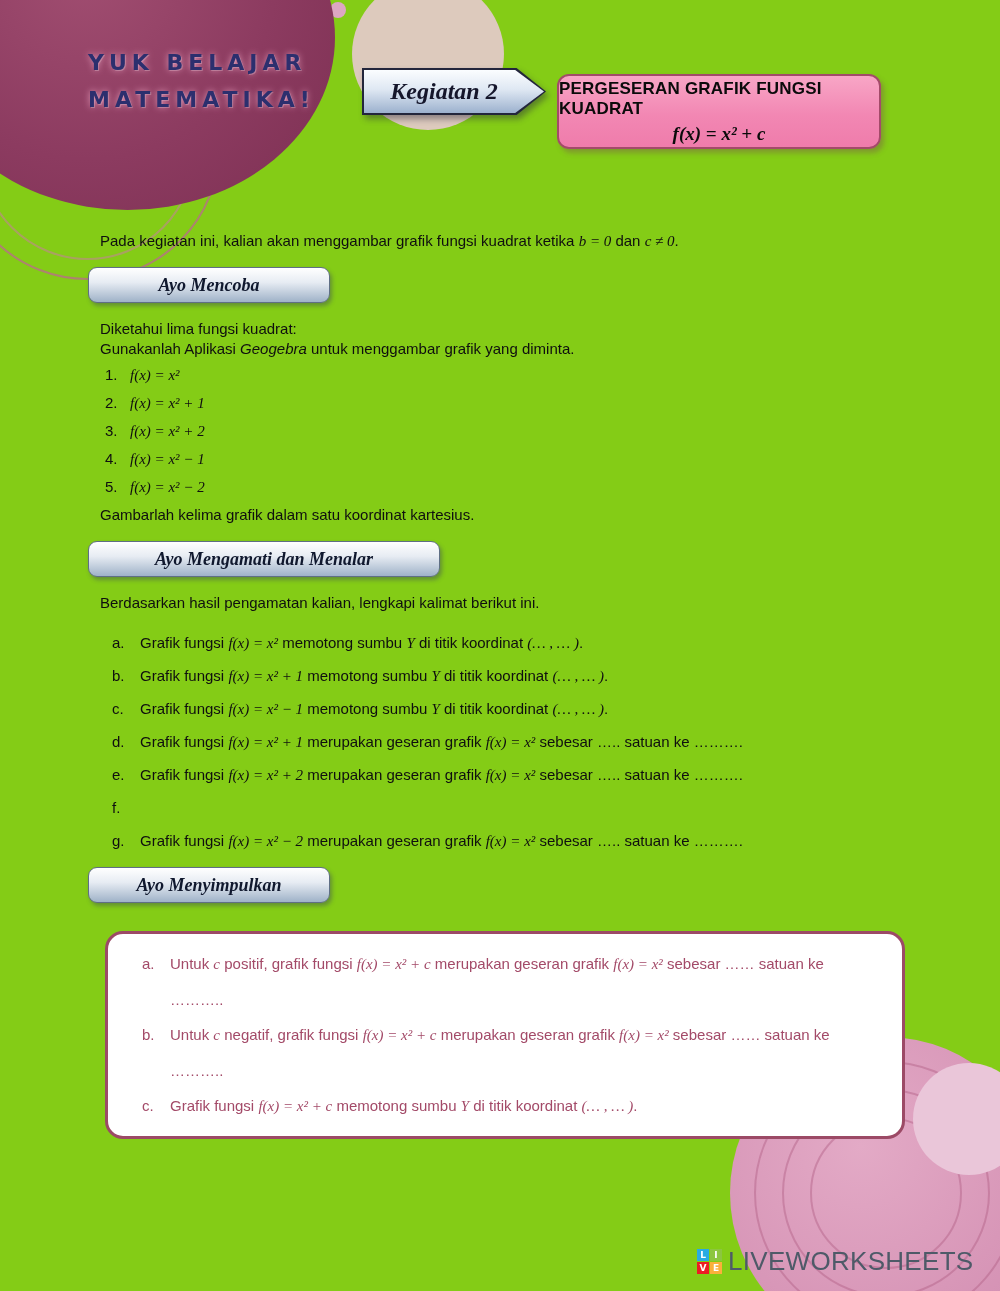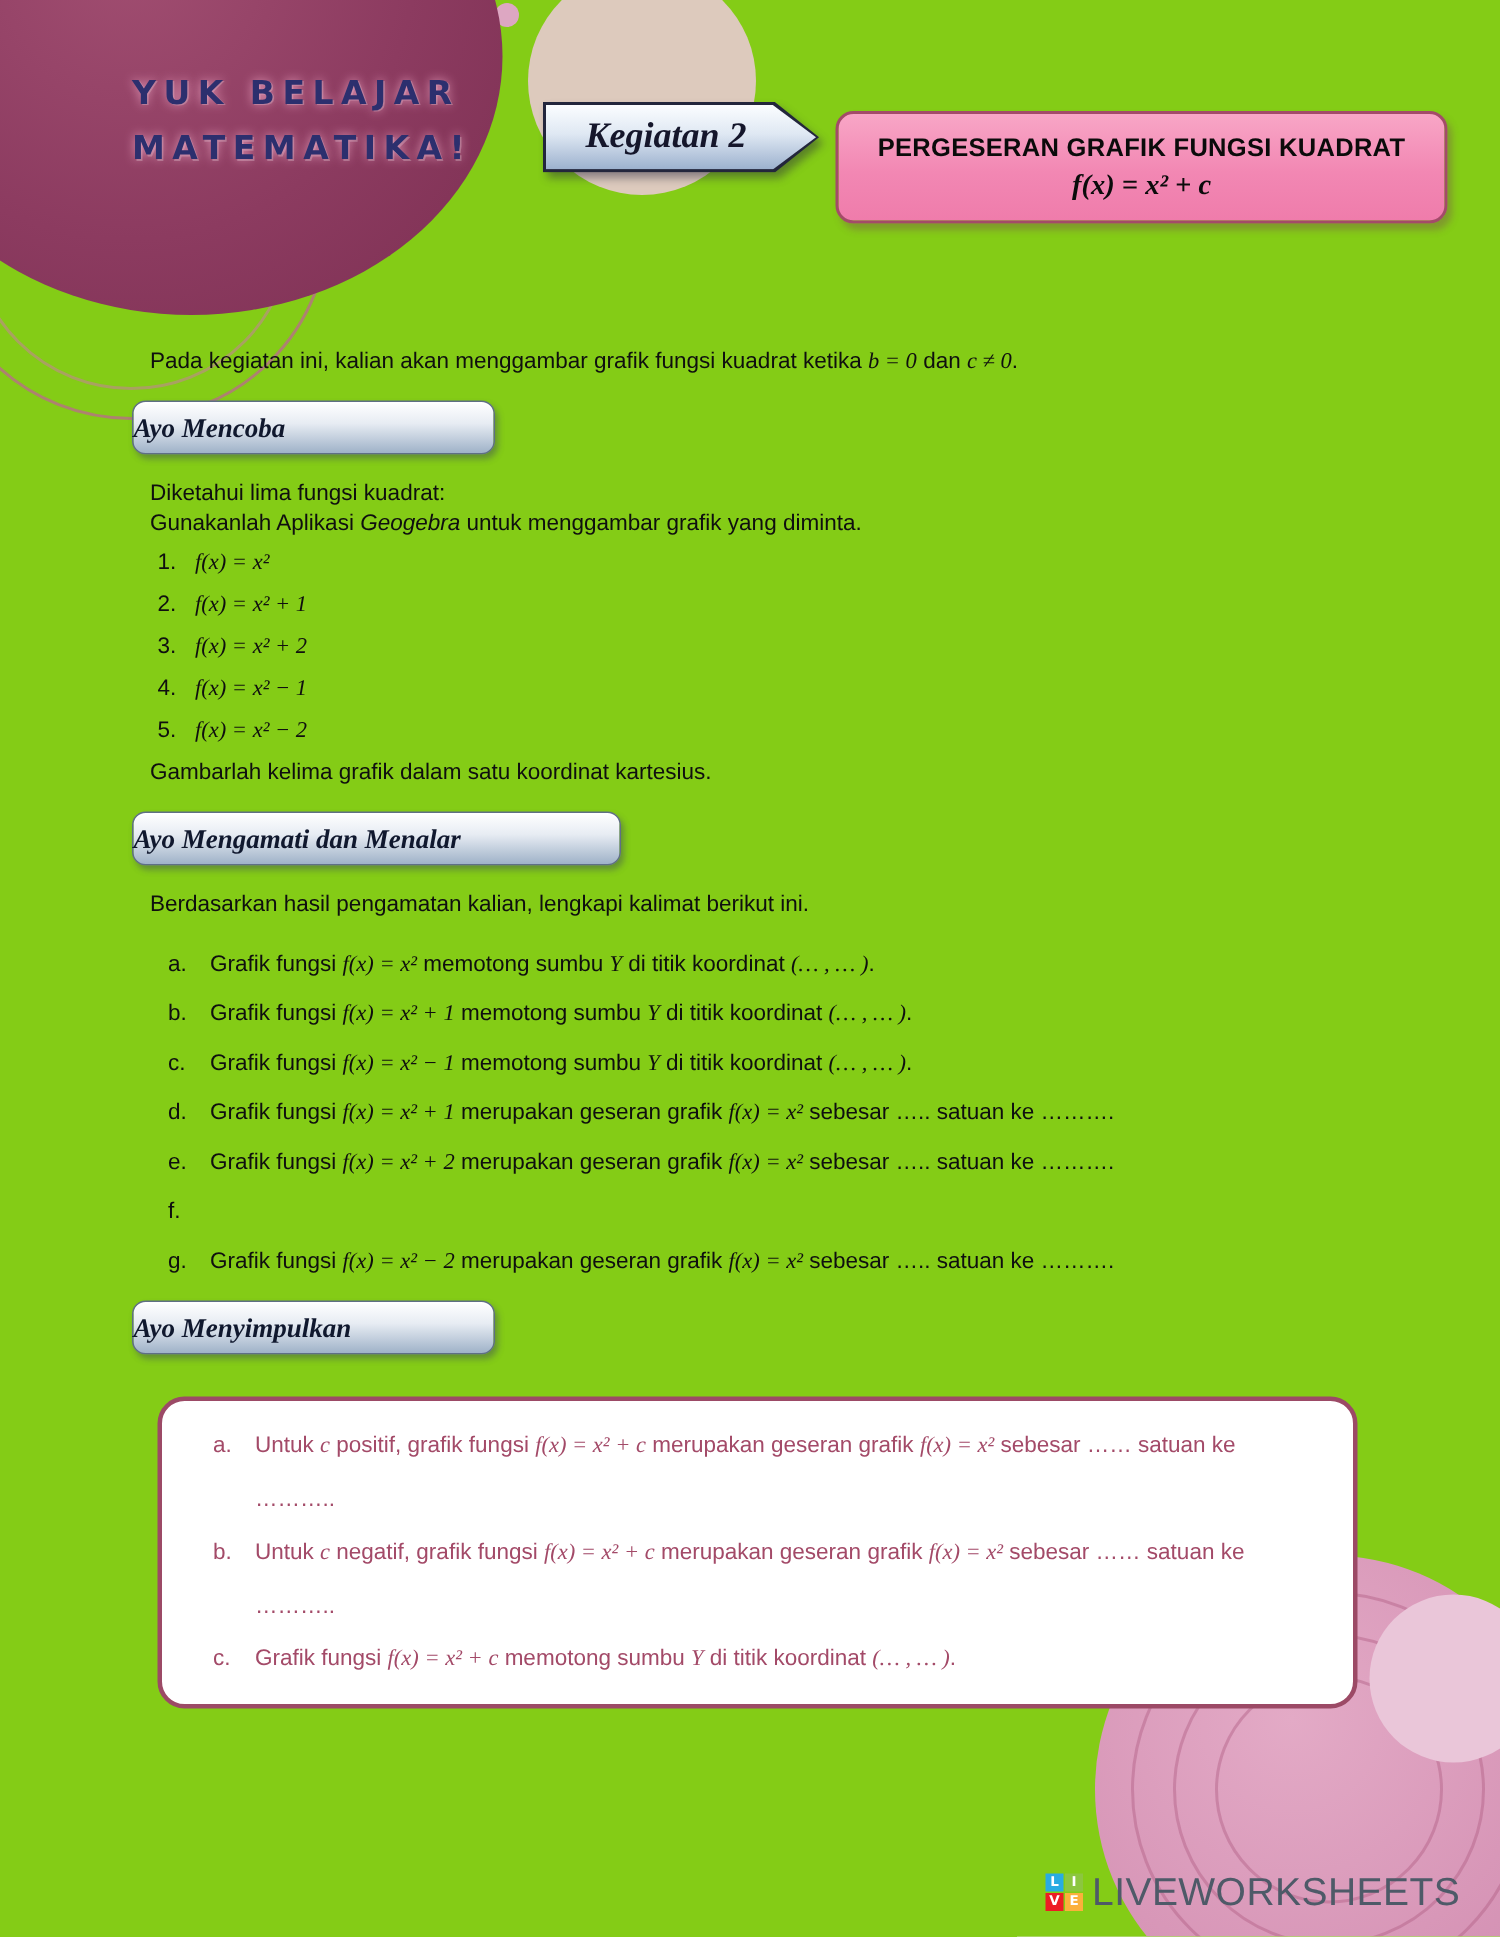--- a/index.html
+++ b/index.html
@@ -44,45 +44,45 @@
   .badge-outer { width:100%; height:100%; background:#23263c;
            clip-path:polygon(0 0, 84% 0, 100% 50%, 84% 100%, 0 100%); position:relative; }
   .badge-inner { position:absolute; inset:2px;
            clip-path:polygon(0 0, 84% 0, 100% 50%, 84% 100%, 0 100%);
            background:linear-gradient(180deg,#fbfdff 0%, #dfe8f3 45%, #9cb1ce 100%);
            display:flex; align-items:center; justify-content:center; padding-right:20px;
            font-family:"Liberation Serif","DejaVu Serif",serif; font-weight:bold; font-style:italic;
            font-size:24px; color:#15162b; }
 
   .topic-box {
-    position:absolute; left:557px; top:74px; width:408px; height:75px; z-index:3;
+    position:absolute; left:557px; top:74px; width:324px; height:75px; z-index:3;
     border:2px solid #a34b69; border-radius:12px;
     background:linear-gradient(180deg,#f8a6c6 0%, #f287b3 55%, #ef7cab 100%);
     box-shadow:3px 4px 5px rgba(120,60,90,.35);
     display:flex; flex-direction:column; align-items:center; justify-content:center;
   }
   .topic-title { font-weight:800; font-size:17px; color:#0b0b0b; letter-spacing:.2px; }
   .topic-formula { font-family:"Liberation Serif","DejaVu Serif",serif; font-weight:bold;
                    font-style:italic; font-size:19px; color:#0b0b0b; margin-top:4px; }
 
   
   .content { position:absolute; left:100px; top:231px; width:792px; z-index:4;
              font-size:15px; color:#0f0f0f; }
   .content p { line-height:20px; }
   .intro { margin-bottom:14px; }
 
   .section-btn {
     height:36px; border:1px solid #5f6f85; border-radius:9px;
     background:linear-gradient(180deg,#ffffff 0%, #e7ecf3 42%, #9fb2c8 100%);
     box-shadow:2px 3px 4px rgba(60,70,90,.45), inset 0 1px 0 #ffffff;
-    display:flex; align-items:center; 
+    display:flex; align-items:center; justify-content:center;
     font-family:"Liberation Serif","DejaVu Serif",serif; font-weight:bold; font-style:italic;
     font-size:18px; color:#10182e; margin:16px 0 16px -12px;
   }
-  .w-sm { width:242px; } .w-md { width:326px; }
+  .w-sm { width:242px; } .w-md { width:352px; }
 
   .math { font-family:"Liberation Serif","DejaVu Serif",serif; font-style:italic; }
   .it { font-style:italic; }
 
   .fn-list { margin:6px 0 2px; }
   .fn-row { display:flex; line-height:20px; margin:0 0 8px; }
   .fn-row .marker { width:30px; padding-left:5px; flex:none; }
 
   .obs-intro { margin:6px 0 20px; }
   .obs-row { display:flex; line-height:20px; margin:0 0 13px; }

